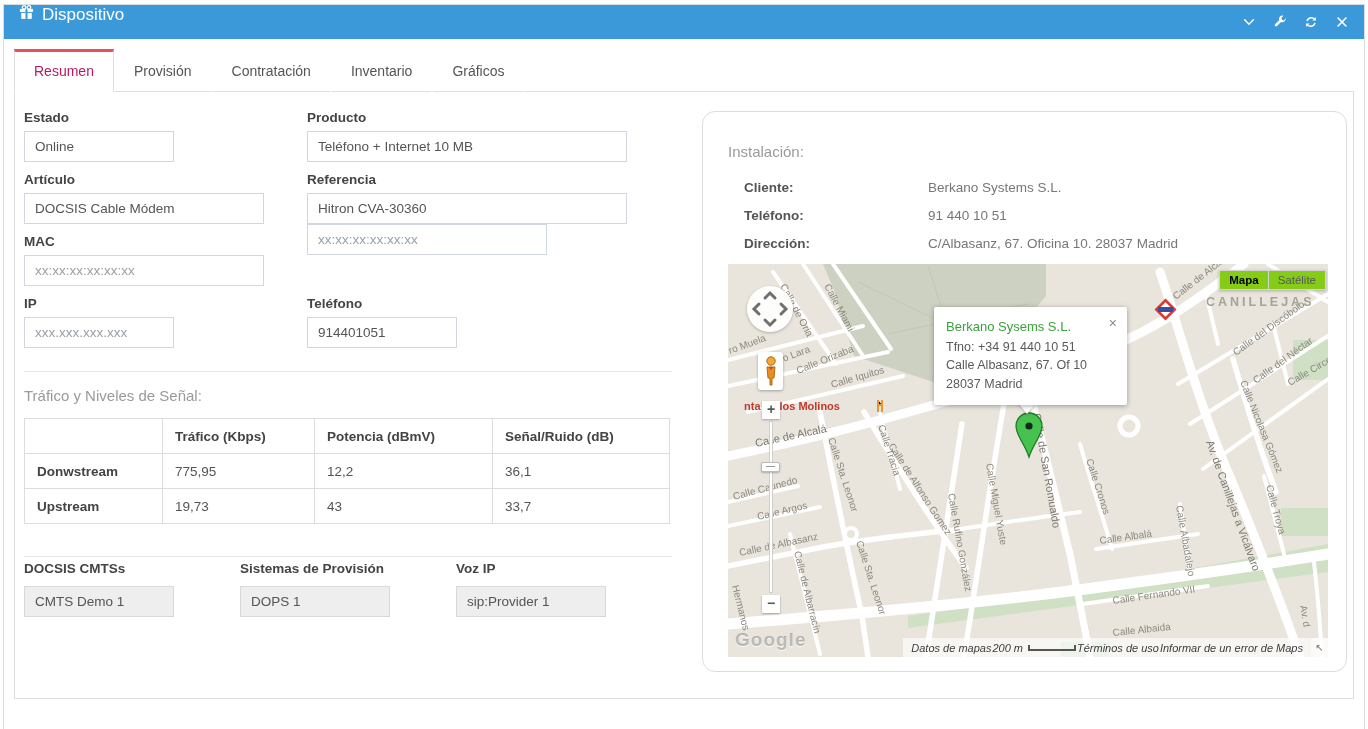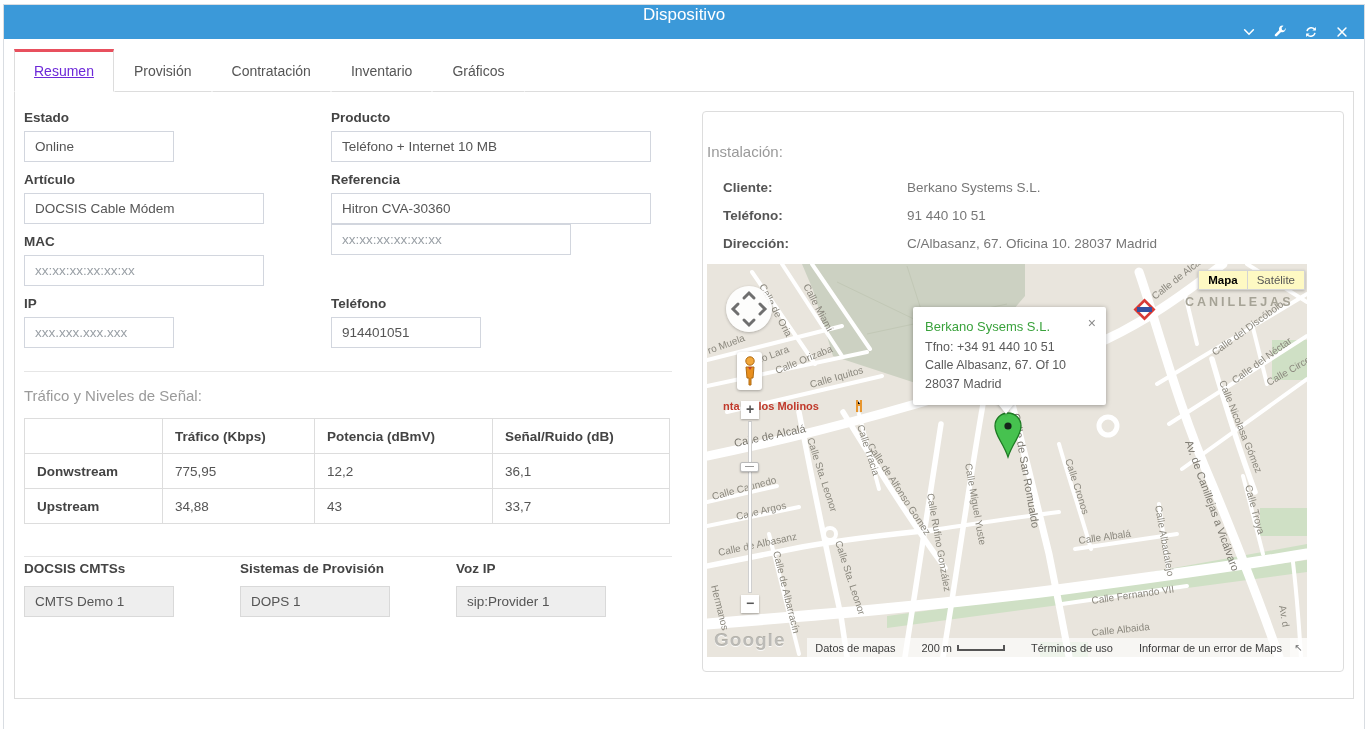--- a/index.html
+++ b/index.html
@@ -1,78 +1,78 @@
 <!DOCTYPE html>
 <html><head>
 <meta charset="utf-8">
 <style>
   * { box-sizing: border-box; margin:0; padding:0; }
   html,body { width:1368px; height:729px; background:#fff; font-family:"Liberation Sans",sans-serif; overflow:hidden; }
   .window { position:absolute; top:4px; left:3px; right:3px; bottom:0; border:1px solid #d9dde2; border-bottom:none; background:#fff; }
   
-  .titlebar { height:34px; background:#3b99d9; display:flex; align-items:center; padding:0 15px; color:#fff;flex-direction:column; }
+  .titlebar { height:34px; background:#3b99d9; display:flex; padding:0 15px; color:#fff; }
   .titlebar .ticon { width:15px; height:15px; margin-right:8px; }
   .titlebar .ttl { font-size:17px; font-weight:400; }
   .tb-actions { margin-left:auto; display:flex; align-items:center; gap:17px; }
   .tb-actions svg { width:14px; height:14px; cursor:pointer; display:block; }
   
   .winbody { padding:10px; }
   .tabs { display:flex; position:relative; z-index:2; }
   .tab { padding:13px 19px 12px; font-size:14px; color:#555; border:1px solid transparent; cursor:pointer; background:#fff; }
   .tab.inactive { border-bottom:1px solid #ddd; }
-  .tab.active { border:1px solid #ddd; border-top:3px solid #e8505e; border-bottom:1px solid #fff; padding-top:11px; color:#6d28d9;text-decoration:underline; }
+  .tab.active { border:1px solid #ddd; border-top:3px solid #e8505e; border-bottom:1px solid #fff; padding-top:11px; color:#be185d; }
   .tabpanel { border:1px solid #ddd; margin-top:-1px; min-height:608px; padding:8px 9px 14px; display:flex; align-items:flex-start; }
   
   .leftcol { width:648px; }
   .frow { display:flex; }
   .fc1 { width:283px; }
-  .fc2 { flex:1;margin-left:24px; }
+  .fc2 { flex:1; }
   .flabel { font-weight:bold; font-size:13.5px; color:#444; margin:10px 0 6px; }
   input.fld { height:31px; border:1px solid #d2d6de; padding:0 10px; font-size:13.5px; color:#555; background:#fff; font-family:"Liberation Sans",sans-serif; outline:none; }
   input.fld.muted { color:#9aa0a6; }
   .w145{width:150px} .w240{width:240px} .w320{width:320px}
   hr.sep { border:none; border-top:1px solid #e6e6e6; margin:23px 0 0; }
   .sectitle { color:#9a9a9a; font-size:15px; margin:15px 0 14px; font-weight:400; }
   table.sig { border-collapse:collapse; width:646px; }
   table.sig th, table.sig td { border:1px solid #ddd; font-size:13.5px; text-align:left; padding:9px 12px; height:35px; }
   table.sig th { color:#444; font-weight:bold; }
   table.sig td.rowname { font-weight:bold; color:#444; }
   table.sig td { color:#555; }
   .cab-row { display:flex; }
   .cab-field { width:226px; }
   .cab-label { font-weight:bold; font-size:13.5px; color:#444; margin:4px 0 10px; }
   input.fld.disabled { background:#eee; border-color:#d9d9d9; color:#555; }
   
-  .inst { width:645px; margin-left:30px; margin-top:11px; border:1px solid #ddd; border-radius:4px; padding:17px 4px 14px; }
+  .inst { width:645px; margin-left:30px; margin-top:11px; border:1px solid #ddd; border-radius:13px; padding:17px 25px 14px; }
   .inst-title { color:#9a9a9a; font-size:15px; margin:14px 0 20px; font-weight:400; }
   .inst-row { display:flex; margin:0 0 13px 16px; font-size:13.5px; }
   .inst-label { width:184px; font-weight:bold; color:#555; }
   .inst-value { color:#777; }
   
   .map { position:relative; width:600px; height:393px; margin-top:5px; overflow:hidden; background:#e9e5dd; }
   .map svg.base { position:absolute; left:0; top:0; }
   .stl { fill:#8b887e; font-size:10px; }
   .stl-major { fill:#7a776e; font-size:11px; }
   .district { fill:#a6a396; font-size:12.5px; letter-spacing:3px; font-weight:bold; }
   .poired { fill:#c0392b; font-size:11px; font-weight:bold; }
   .maptype { position:absolute; top:6px; right:2px; display:flex; box-shadow:0 1px 3px rgba(0,0,0,.25); z-index:5; }
-  .maptype .mbtn { background:#fef9c3; border:1px solid #d4d4d4; font-size:11.5px; padding:3px 9px; cursor:pointer; color:#565656; }
+  .maptype .mbtn { background:#84cc16; border:1px solid #d4d4d4; font-size:11.5px; padding:3px 9px; cursor:pointer; color:#565656; }
   .maptype .mbtn.sel { font-weight:bold; color:#000; border-right:none; }
   .pancircle { position:absolute; left:19px; top:22px; width:46px; height:46px; border-radius:50%; background:rgba(255,255,255,.9); box-shadow:0 1px 3px rgba(0,0,0,.25); z-index:4; }
   .pegman { position:absolute; left:30px; top:88px; width:25px; height:38px; background:#fff; border-radius:3px; box-shadow:0 1px 3px rgba(0,0,0,.3); display:flex; align-items:center; justify-content:center; z-index:4; cursor:grab; }
   .zbtn { position:absolute; left:34px; width:18px; height:18px; background:#fff; box-shadow:0 1px 2px rgba(0,0,0,.3); color:#565656; font-weight:bold; font-size:14px; line-height:16px; text-align:center; cursor:pointer; z-index:4; }
   .ztrack { position:absolute; left:41px; top:157px; width:4px; height:172px; background:#fff; border:1px solid #cfcfcf; z-index:3; }
   .zhandle { position:absolute; left:33px; top:198px; width:19px; height:10px; background:#fff; border:1px solid #bbb; border-radius:2px; box-shadow:0 1px 2px rgba(0,0,0,.25); z-index:4; cursor:ns-resize; }
   .zhandle::after { content:""; display:block; margin:3px 4px; border-top:1px solid #999; }
   .infowin { position:absolute; left:206px; top:43px; width:193px; background:#fff; border-radius:2px; box-shadow:0 1px 5px rgba(0,0,0,.35); padding:10px 12px 11px; z-index:5; font-size:12.5px; line-height:1.5; color:#5a5a5a; }
   .infowin .iwtitle { color:#3aa23c; font-size:13px; margin-bottom:1px; }
   .infowin .iwclose { position:absolute; top:9px; right:10px; color:#8a8a8a; font-size:14px; line-height:1; cursor:pointer; }
   .iwtail { position:absolute; left:288px; top:136px; width:0; height:0; border:11px solid transparent; border-top:14px solid #fff; z-index:4; filter:drop-shadow(0 2px 1px rgba(0,0,0,.15)); }
   .gologo { position:absolute; left:7px; bottom:6px; font-size:19px; font-weight:bold; letter-spacing:1px; color:rgba(110,110,105,.45); text-shadow:0 1px 0 rgba(255,255,255,.8); z-index:4; }
-  .attrib { position:absolute; right:17px; bottom:0; height:19px; display:flex; align-items:center; gap:26px; background:rgba(255,255,255,.65); padding:0 8px; font-size:11px; color:#3c3c3c; z-index:4; }
+  .attrib { position:absolute; right:17px; bottom:0; height:19px; display:flex; align-items:center; gap:1px; background:rgba(255,255,255,.65); padding:0 8px; font-size:11px; color:#3c3c3c; z-index:4;font-style:italic; }
   .attrib .lnk { cursor:pointer; }
   .scalewrap { display:flex; align-items:center; gap:5px; }
   .scalebar { width:48px; height:6px; border-left:2px solid #555; border-right:2px solid #555; border-bottom:2px solid #555; }
   .expbox { position:absolute; right:0; bottom:0; width:17px; height:19px; background:rgba(255,255,255,.8); color:#666; font-size:10px; text-align:center; line-height:19px; z-index:4; cursor:pointer; }
 </style>
 </head>
 <body>
 
 <div class="window">
 
@@ -168,21 +168,21 @@
             <th>Señal/Ruido (dB)</th>
           </tr>
           <tr>
             <td class="rowname">Donwstream</td>
             <td>775,95</td>
             <td>12,2</td>
             <td>36,1</td>
           </tr>
           <tr>
             <td class="rowname">Upstream</td>
-            <td>34,88</td>
+            <td>19,73</td>
             <td>43</td>
             <td>33,7</td>
           </tr>
         </tbody>
           </table>
 
         <hr class="sep" style="margin-top:32px">
 
         <div class="cab-row">
           <div class="cab-field">

